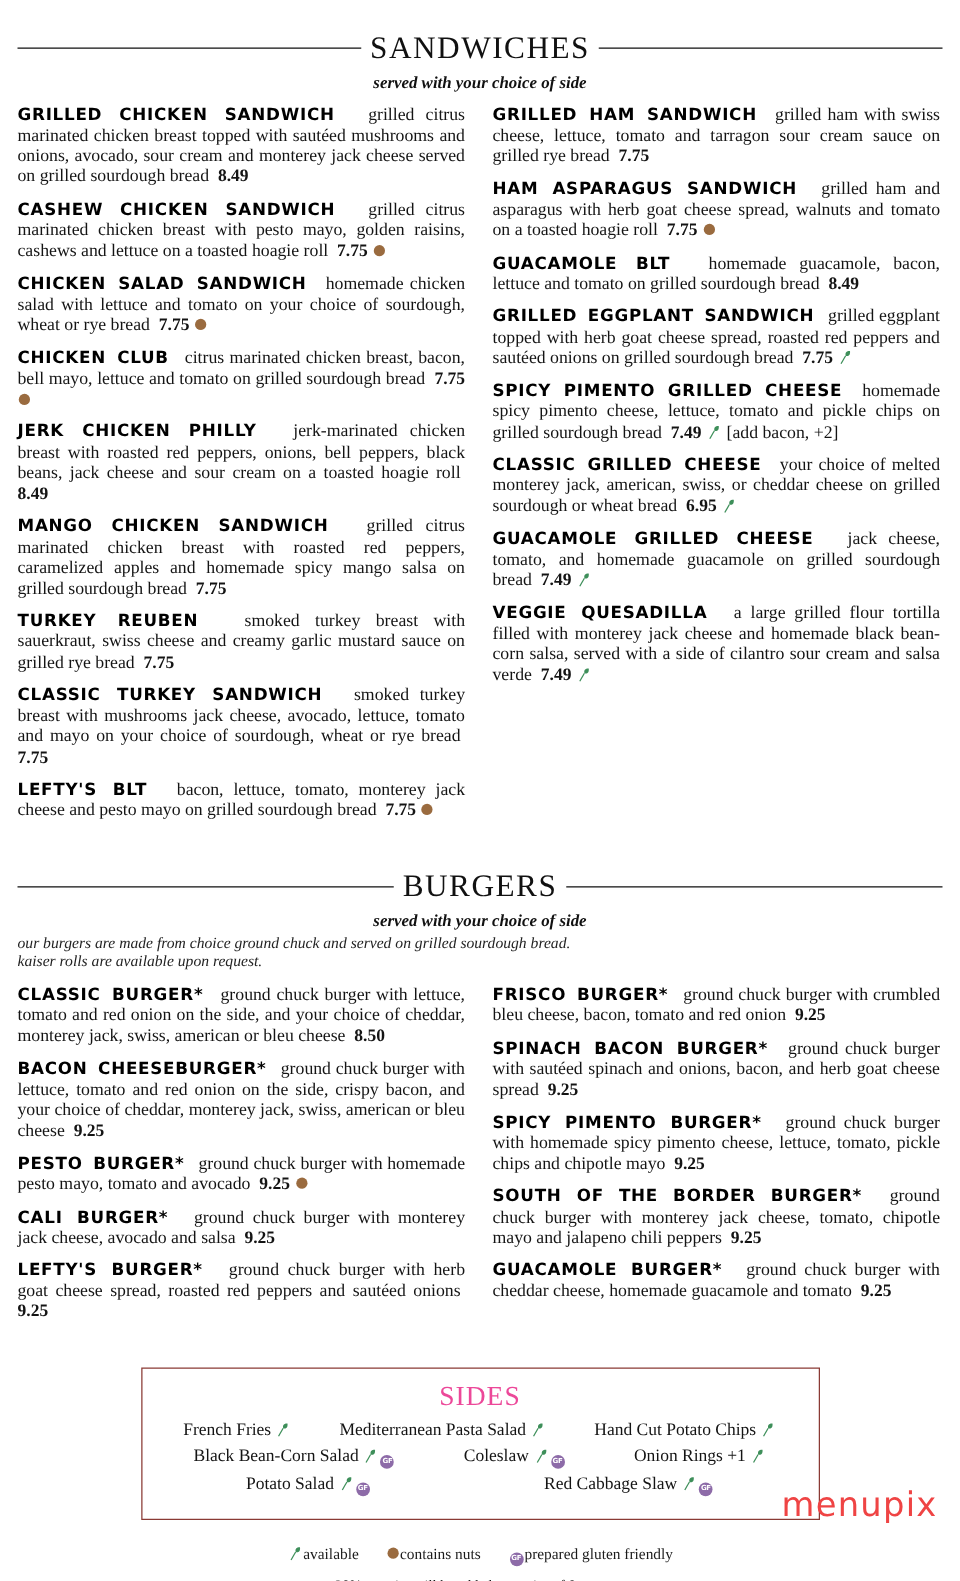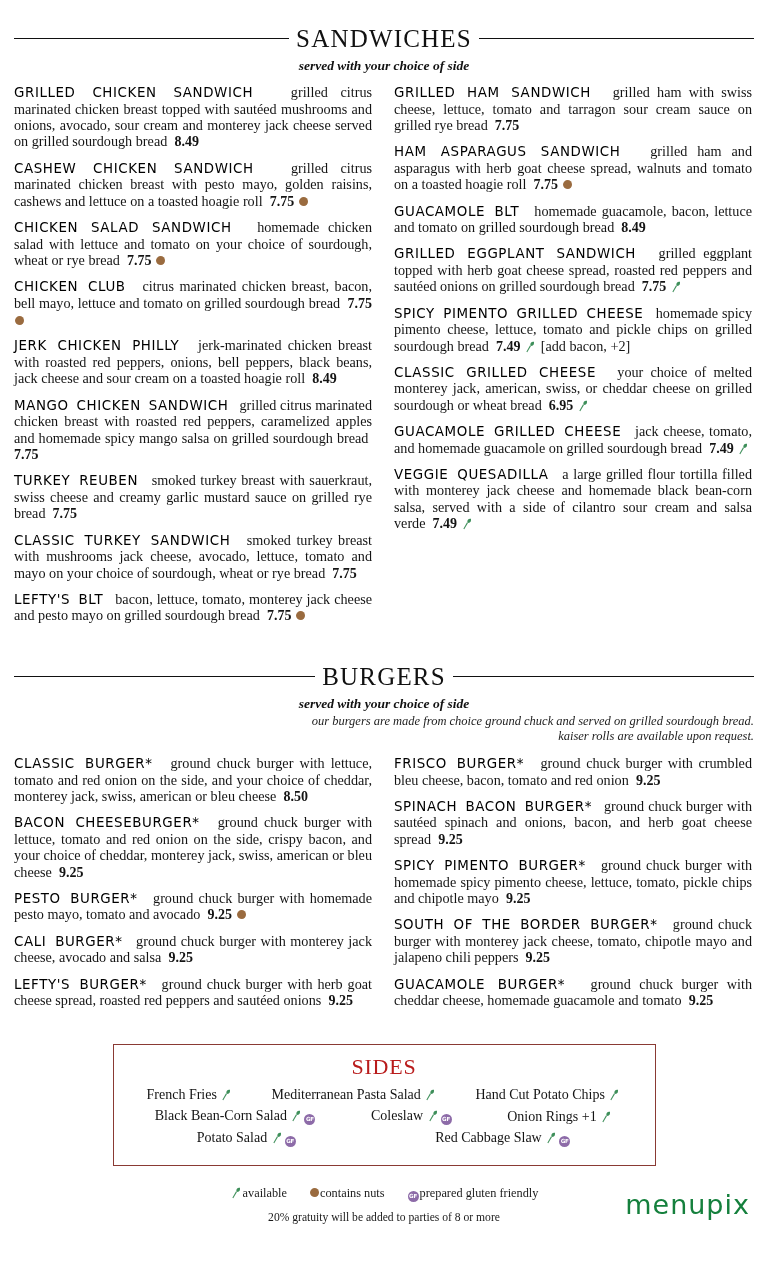--- a/index.html
+++ b/index.html
@@ -36,21 +36,21 @@
   }
   .section-sub {
     text-align: center;
     font-style: italic;
     font-size: 13.5px;
     font-weight: bold;
     margin-top: 7px;
     color: #111;
   }
   .section-sub2 {
-    text-align: right;
+    text-align: left;
     font-style: italic;
     font-size: 12.5px;
     line-height: 1.25;
     margin-top: 2px;
     color: #222;
   }
 
   
   .cols {
     display: flex;
@@ -63,21 +63,21 @@
   .item p {
     margin: 0;
     text-align: justify;
     text-justify: inter-word;
     font-size: 14.2px;
     line-height: 1.16;
     color: #141414;
   }
   .item .nm {
     font-family: "DejaVu Sans", "Liberation Sans", sans-serif;
-    font-weight: normal;
+    font-weight: bold;
     font-size: 13.4px;
     letter-spacing: 0.6px;
     color: #000;
     word-spacing: 3px;
     margin-top: 30px;
   }
   .item .desc { font-size: 14.2px; }
   .item .price { font-weight: bold; font-size: 14px; }
 
   
@@ -108,21 +108,21 @@
   .sides-box {
     width: 543px;
     border: 1.6px solid #8a3a34;
     padding: 9px 14px 13px;
   }
   .sides-title {
     text-align: center;
     font-size: 22px;
     letter-spacing: 0.8px;
     margin-bottom: 7px;
-    color: #b91c1c;
+    color: #ec4899;
   }
   .sides-row {
     display: flex;
     justify-content: space-around;
     align-items: center;
     font-size: 14px;
     margin: 5px 0;
     color: #141414;
   }
   .sides-row span.cell { white-space: nowrap; }
@@ -144,21 +144,21 @@
     color: #1a1a1a;
   }
 
   .watermark {
     position: absolute;
     right: 18px;
     top: 1163px;
     font-family: "DejaVu Sans", "Liberation Sans", sans-serif;
     font-size: 27px;
     letter-spacing: 1px;
-    color: #15803d;
+    color: #ef4444;
     user-select: none;
   }
 </style>
 </head>
 <body>
 
 <div class="page">
 
   <div id="sections-root">
       <div style="margin-top: 26px;">

